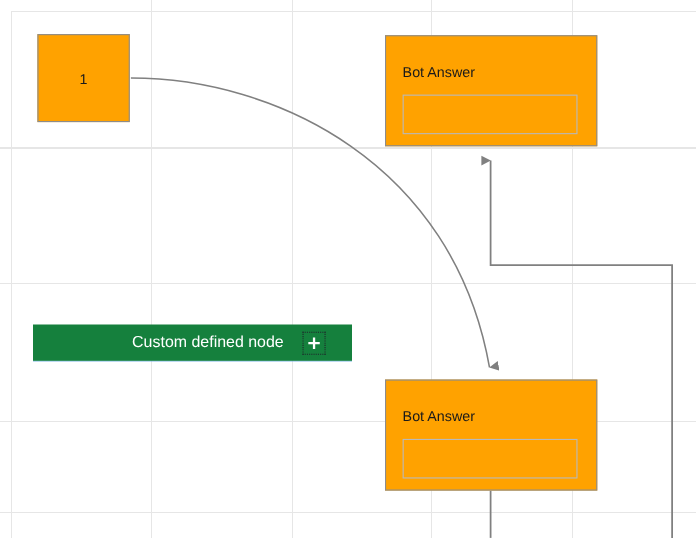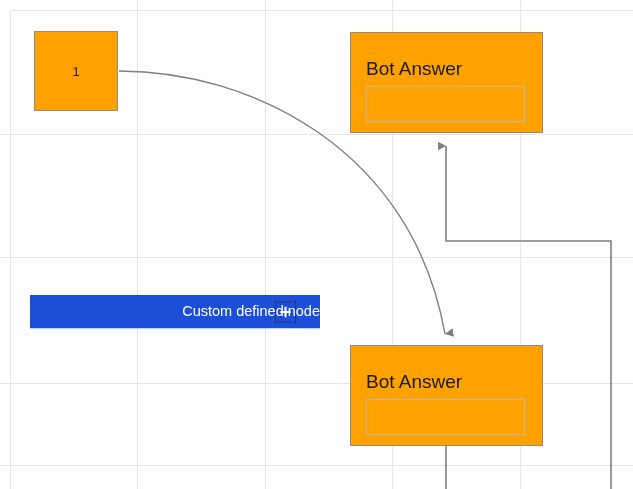--- a/index.html
+++ b/index.html
@@ -49,41 +49,41 @@
 
   .node-bot {
     background: #ffa200;
     border: 1px solid #8c8c8c;
     padding: 0;
   }
   .node-bot .bot-title {
     position: absolute;
     left: 15px;
     top: 26px;
-    font-size: 19px;
+    font-size: 13px;
     color: #1a1a1a;
     line-height: 1;
     white-space: nowrap;
   }
   .node-bot .bot-slot {
     position: absolute;
     left: 15px;
     top: 53px;
     width: 159px;
     height: 36px;
     border: 1px solid #b9b9b9;
     box-sizing: border-box;
     background: transparent;
   }
 
   .node-custom {
-    background: #1d4ed8;
+    background: #15803d;
     display: flex;
     align-items: center;
-    justify-content: flex-end;
+    justify-content: center;
     box-sizing: border-box;
     padding-left: 28px;
     box-shadow: 0 1px 0 rgba(120,180,230,0.55);
   }
   .node-custom .custom-label {
     font-size: 14.5px;
     color: #ffffff;
     line-height: 1;
     white-space: nowrap;
   }

